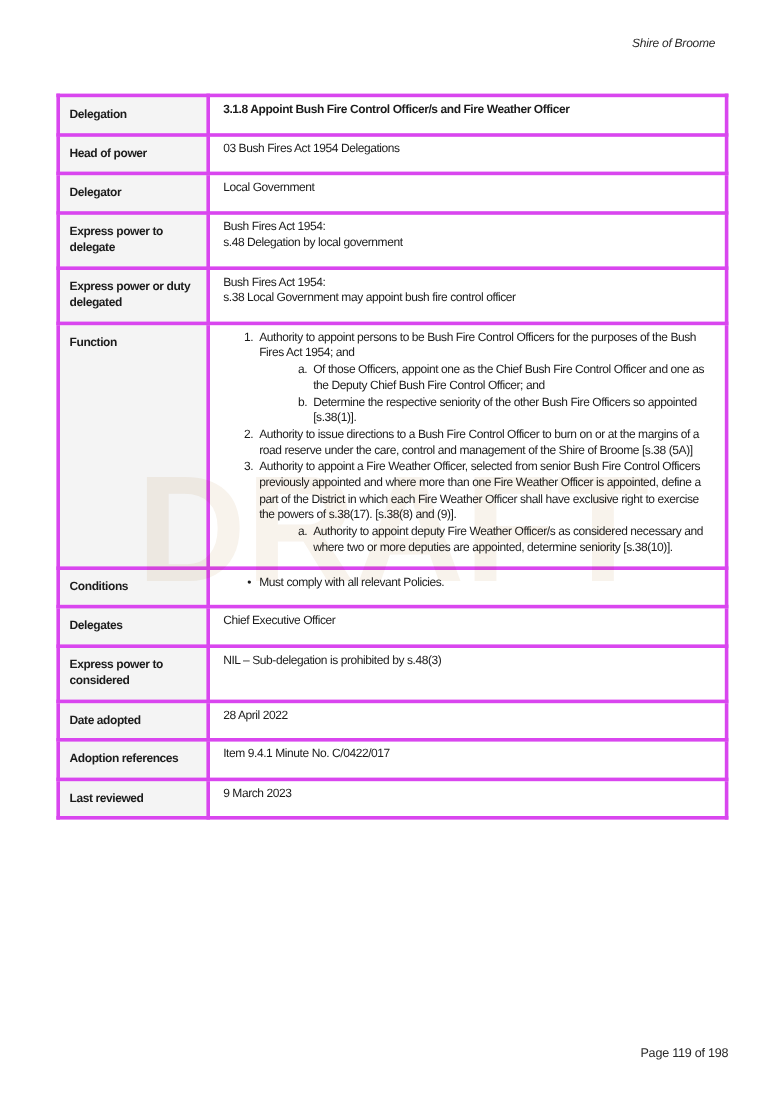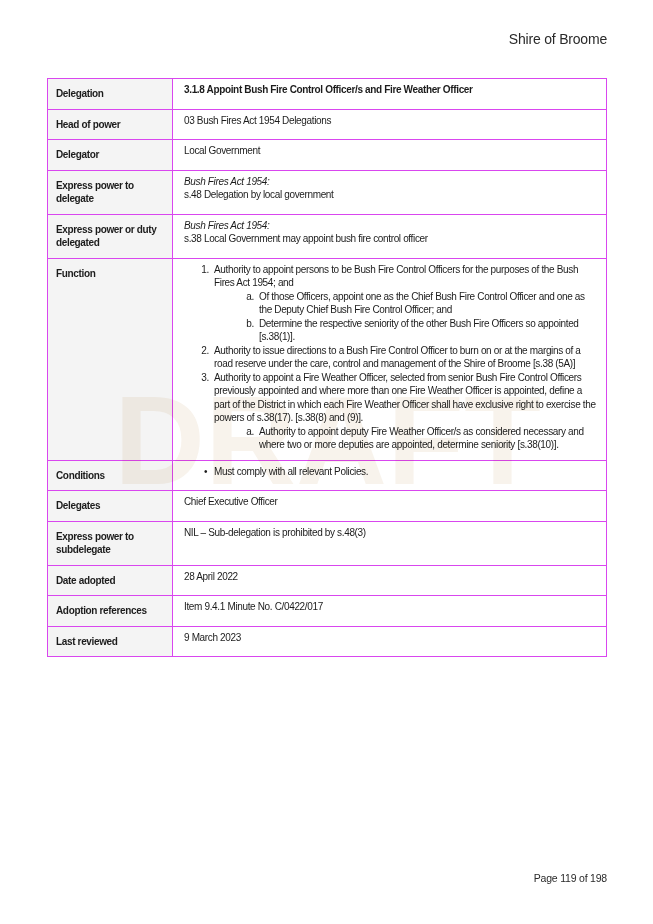--- a/index.html
+++ b/index.html
@@ -7,24 +7,25 @@
   body {
     position: relative;
     background: #ffffff;
     font-family: "Liberation Sans", sans-serif;
     color: #1c1c1c;
     overflow: hidden;
   }
   .page-header {
     position: absolute;
     top: 31px;
-    right: 46px;
-    font-size: 14px;
+    right: 57px;
+    font-size: 10px;
     letter-spacing: -0.2px;
     color: #2a2a2a;
+    font-style: italic;
   }
   .page-footer {
     position: absolute;
     top: 872px;
     right: 46px;
     font-size: 10.5px;
     letter-spacing: -0.2px;
     color: #2a2a2a;
     padding-left: 11px;
   }
@@ -47,34 +48,34 @@
     left: 47px;
     top: 78px;
     width: 560px;
     border-collapse: collapse;
     table-layout: fixed;
     font-size: 10px;
     line-height: 13.5px;
     letter-spacing: -0.35px;
   }
   .delegation-table td {
-    border: 1px solid #d946ef;
+    border: 3px solid #d946ef;
     vertical-align: top;
   }
   td.label-cell {
     width: 125px;
     background: #f4f4f4;
     font-weight: 700;
     padding: 8px 6px 8px 8px;
   }
   td.value-cell {
     padding: 4px 8px 8px 11px;
   }
   .value-bold { font-weight: 700; }
-  .act-line { font-style: italic; }
+  .act-line { }
   
   ol.fn-list { list-style: none; counter-reset: fn; }
   ol.fn-list > li {
     counter-increment: fn;
     position: relative;
     padding-left: 30px;
   }
   ol.fn-list > li::before {
     content: counter(fn) ".";
     position: absolute;
@@ -170,21 +171,21 @@
         <ul class="cond-list">
           <li><span>Must comply with all relevant Policies.</span></li>
         </ul>
       </td>
     </tr>
     <tr>
       <td class="label-cell">Delegates</td>
       <td class="value-cell">Chief Executive Officer</td>
     </tr>
     <tr>
-      <td class="label-cell">Express power to subdelegate</td>
+      <td class="label-cell">Express power to considered</td>
       <td class="value-cell">NIL – Sub-delegation is prohibited by s.48(3)</td>
     </tr>
     <tr>
       <td class="label-cell">Date adopted</td>
       <td class="value-cell">28 April 2022</td>
     </tr>
     <tr>
       <td class="label-cell">Adoption references</td>
       <td class="value-cell">Item 9.4.1 Minute No. C/0422/017</td>
     </tr>

